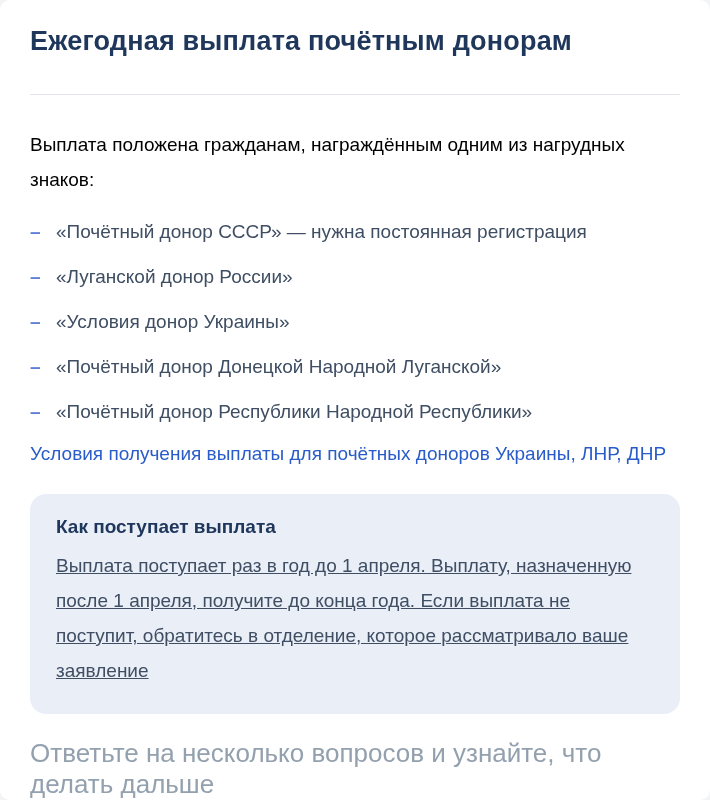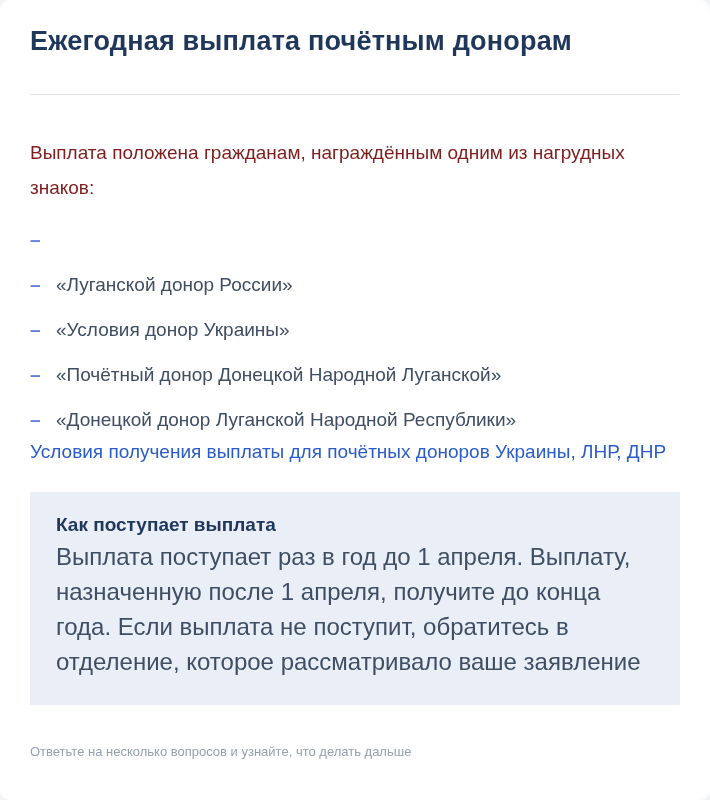--- a/index.html
+++ b/index.html
@@ -21,24 +21,24 @@
     color: #20375c;
     letter-spacing: 0.2px;
   }
   .divider {
     border: none;
     height: 1px;
     background: #e2e5ec;
     margin: 37px 0 0 0;
   }
   .intro {
-    margin-top: 40px;
+    margin-top: 32px;
     font-size: 19px;
     line-height: 35px;
-    color: #7f1d1d;
+    color: #000000;
     max-width: 640px;
   }
   .donor-list {
     list-style: none;
     margin-top: 6px;
   }
   .donor-list li {
     display: flex;
     margin-top: 24px;
     font-size: 19px;
@@ -46,81 +46,83 @@
     color: #3f4e63;
   }
   .dash {
     color: #5e7fd6;
     font-weight: 700;
     width: 26px;
     flex: 0 0 26px;
   }
   .conditions-link {
     display: inline-block;
-    margin-top: 10px;
+    margin-top: 20px;
     font-size: 19px;
     line-height: 24px;
     color: #2a5cc9;
     text-decoration: none;
     cursor: pointer;
   }
   .info-box {
     margin-top: 28px;
     background: #e9eef7;
-    border-radius: 0;
+    border-radius: 16px;
     padding: 22px 26px 26px 26px;
   }
   .info-box-title {
     font-size: 19px;
     font-weight: 700;
     color: #20375c;
   }
   .info-box-text {
-    margin-top: 3px;
-    font-size: 24px;
+    margin-top: 10px;
+    font-size: 19px;
     line-height: 35px;
     color: #3f4e63;
     max-width: 600px;
+    text-decoration: underline;
   }
   .hint {
-    margin-top: 39px;
-    font-size: 13px;
+    margin-top: 24px;
+    font-size: 26px;
     color: #93a0ae;
   }
 </style>
 </head>
 <body>
 
 <div class="card">
 
   <h1 class="page-title">Ежегодная выплата почётным донорам</h1>
 
   <hr class="divider">
 
   <p class="intro">Выплата положена гражданам, награждённым одним из нагрудных знаков:</p>
 
   <ul class="donor-list">
     <li>
       <span class="dash">–</span>
+      <span>«Почётный донор СССР» — нужна постоянная регистрация</span>
     </li>
     <li>
       <span class="dash">–</span>
       <span>«Луганской донор России»</span>
     </li>
     <li>
       <span class="dash">–</span>
       <span>«Условия донор Украины»</span>
     </li>
     <li>
       <span class="dash">–</span>
       <span>«Почётный донор Донецкой Народной Луганской»</span>
     </li>
     <li>
       <span class="dash">–</span>
-      <span>«Донецкой донор Луганской Народной Республики»</span>
+      <span>«Почётный донор Республики Народной Республики»</span>
     </li>
   </ul>
 
   <a class="conditions-link" href="#">Условия получения выплаты для почётных доноров Украины, ЛНР, ДНР</a>
 
   <div class="info-box">
     <div class="info-box-title">Как поступает выплата</div>
     <p class="info-box-text">Выплата поступает раз в год до 1 апреля. Выплату, назначенную после 1 апреля, получите до конца года. Если выплата не поступит, обратитесь в отделение, которое рассматривало ваше заявление</p>
   </div>
 

